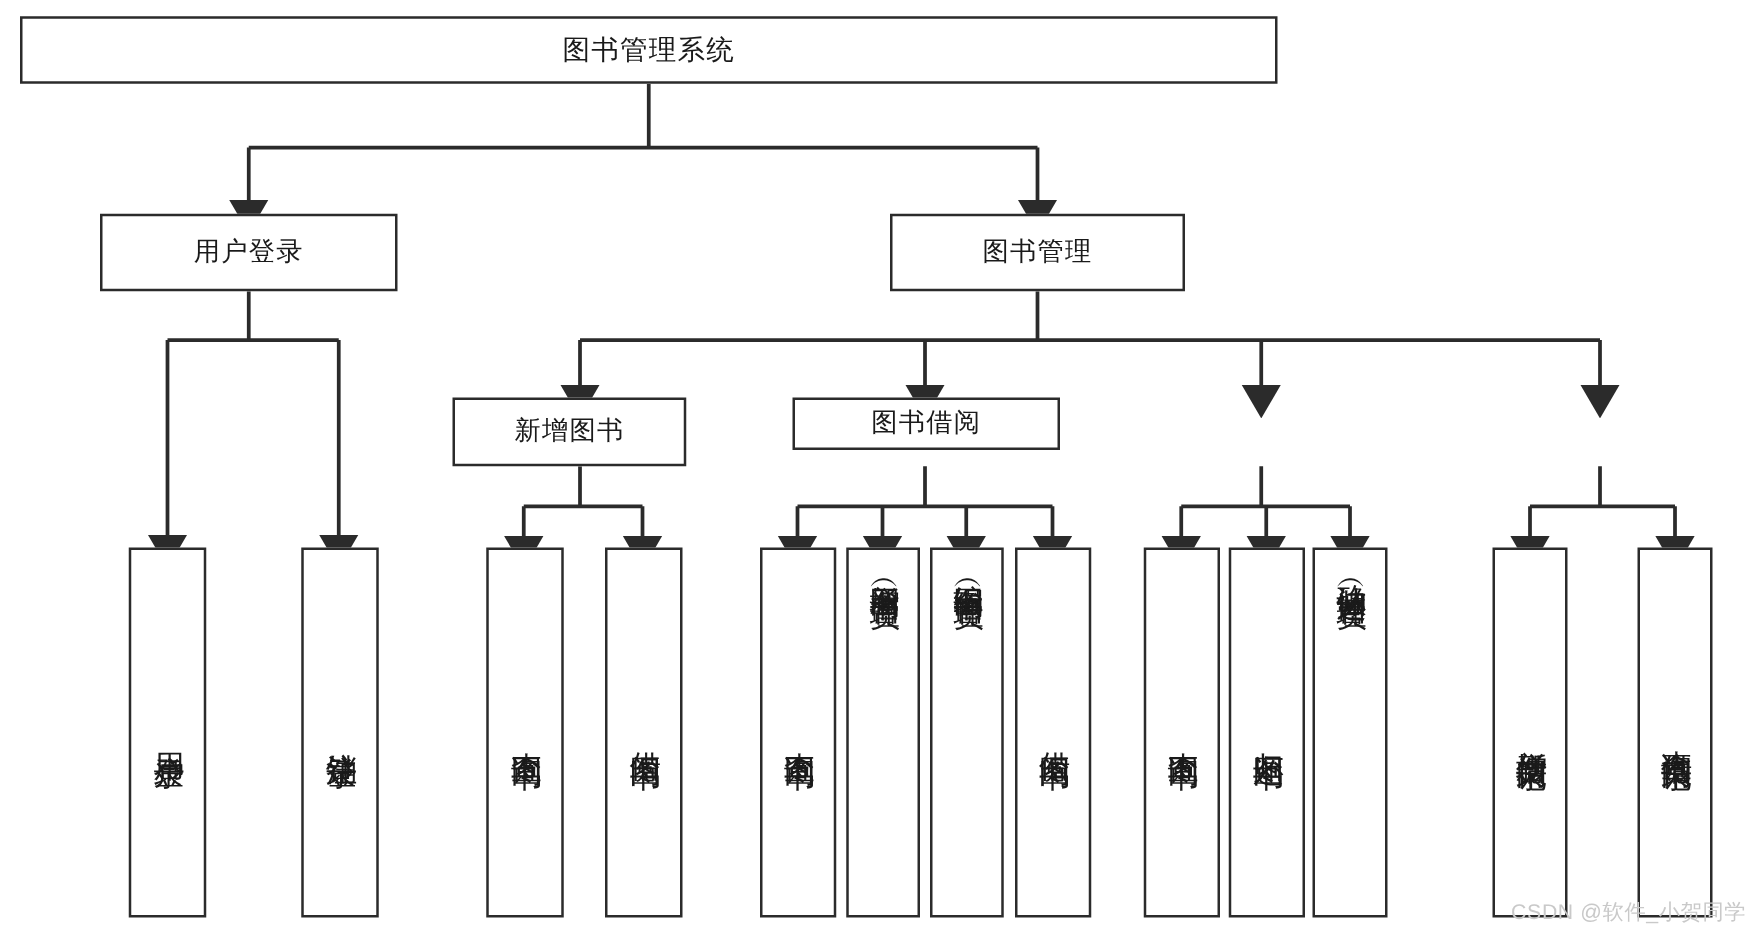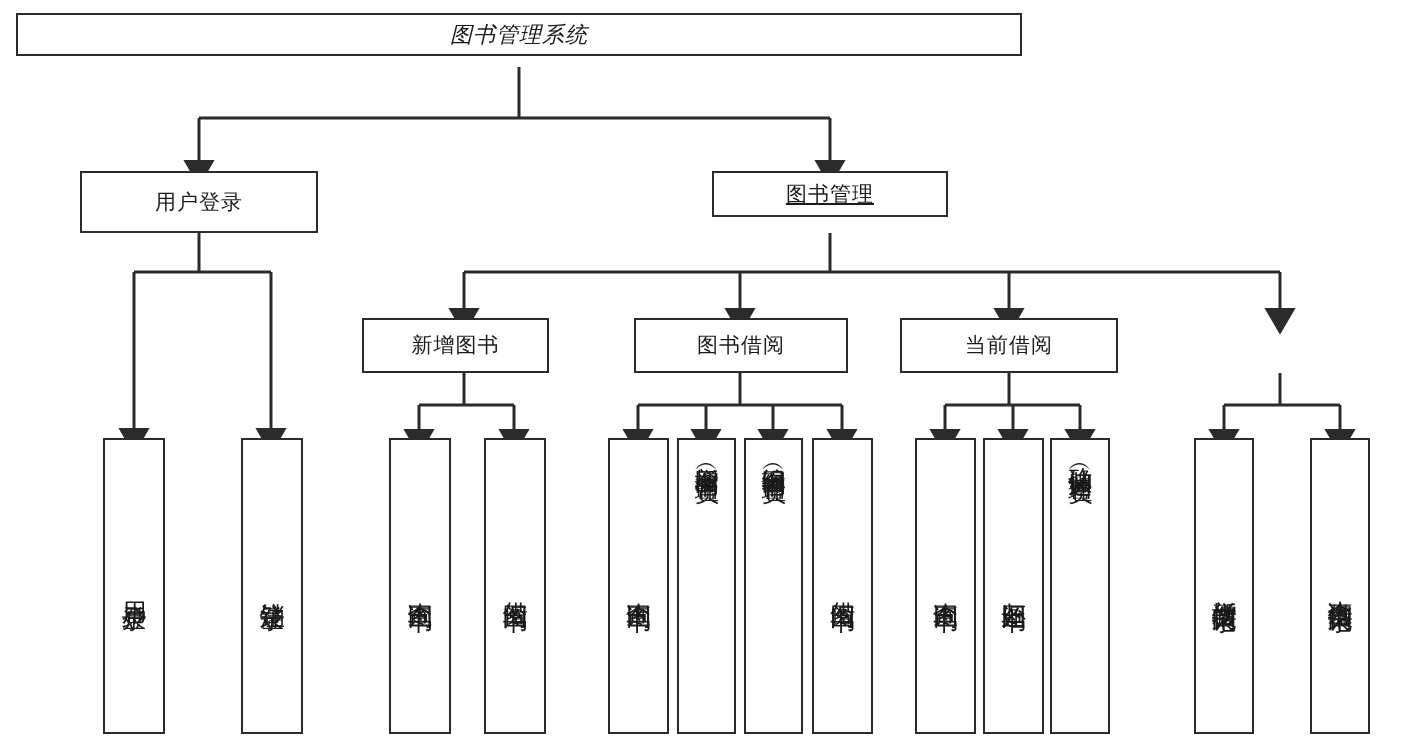--- a/index.html
+++ b/index.html
@@ -128,39 +128,36 @@
       <path d="M 1013 405 L 1013 431" marker-end="url(#arrow)"></path>
       <path d="M 1080 405 L 1080 431" marker-end="url(#arrow)"></path>
 
       <path d="M 1280 373 L 1280 405"></path>
       <path d="M 1224 405 L 1340 405"></path>
       <path d="M 1224 405 L 1224 431" marker-end="url(#arrow)"></path>
       <path d="M 1340 405 L 1340 431" marker-end="url(#arrow)"></path>
     </g>
   </svg>
 
-  <div class="node h-node root" style="left:16px; top:13px; width:1006px; height:43px;font-style:italic;">
+  <div class="node h-node root" style="left:16px; top:13px; width:1006px; height:54px;">
     <span class="label">图书管理系统</span>
   </div>
 
   <div class="node h-node" style="left:80px; top:171px; width:238px; height:62px;">
     <span class="label">用户登录</span>
   </div>
-  <div class="node h-node" style="left:712px; top:171px; width:236px; height:46px;text-decoration:underline;">
+  <div class="node h-node" style="left:712px; top:171px; width:236px; height:62px;">
     <span class="label">图书管理</span>
   </div>
 
   <div class="node h-node" style="left:362px; top:318px; width:187px; height:55px;">
     <span class="label">新增图书</span>
   </div>
-  <div class="node h-node" style="left:634px; top:318px; width:214px; height:55px;">
+  <div class="node h-node" style="left:634px; top:318px; width:214px; height:42px;">
     <span class="label">图书借阅</span>
-  </div>
-  <div class="node h-node" style="left:900px; top:318px; width:218px; height:55px;">
-    <span class="label">当前借阅</span>
   </div>
 
   <div class="node v-node centered" style="left:103px; top:438px; width:62px; height:296px;">
     <span class="label">用户登录</span>
   </div>
   <div class="node v-node centered" style="left:241px; top:438px; width:62px; height:296px;">
     <span class="label">注销登录</span>
   </div>
 
   <div class="node v-node centered" style="left:389px; top:438px; width:62px; height:296px;">
@@ -193,14 +190,15 @@
     <span class="label">确认归还（管理员）</span>
   </div>
 
   <div class="node v-node centered" style="left:1194px; top:438px; width:60px; height:296px;">
     <span class="label">新增借阅记录</span>
   </div>
   <div class="node v-node centered" style="left:1310px; top:438px; width:60px; height:296px;">
     <span class="label">查询借阅记录</span>
   </div>
 
+  <div id="watermark">CSDN @软件_小贺同学</div>
 
 </div>
 
 </body></html>

